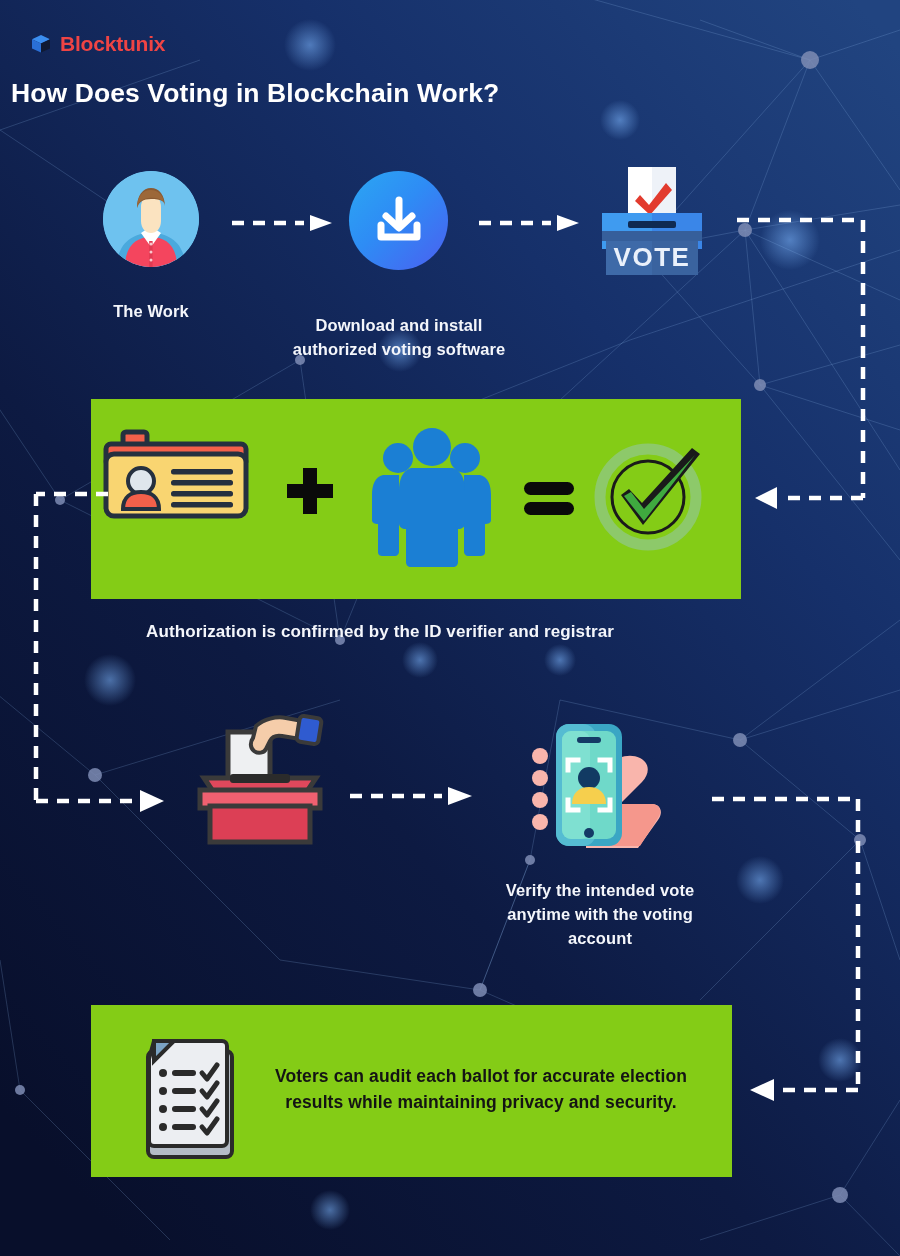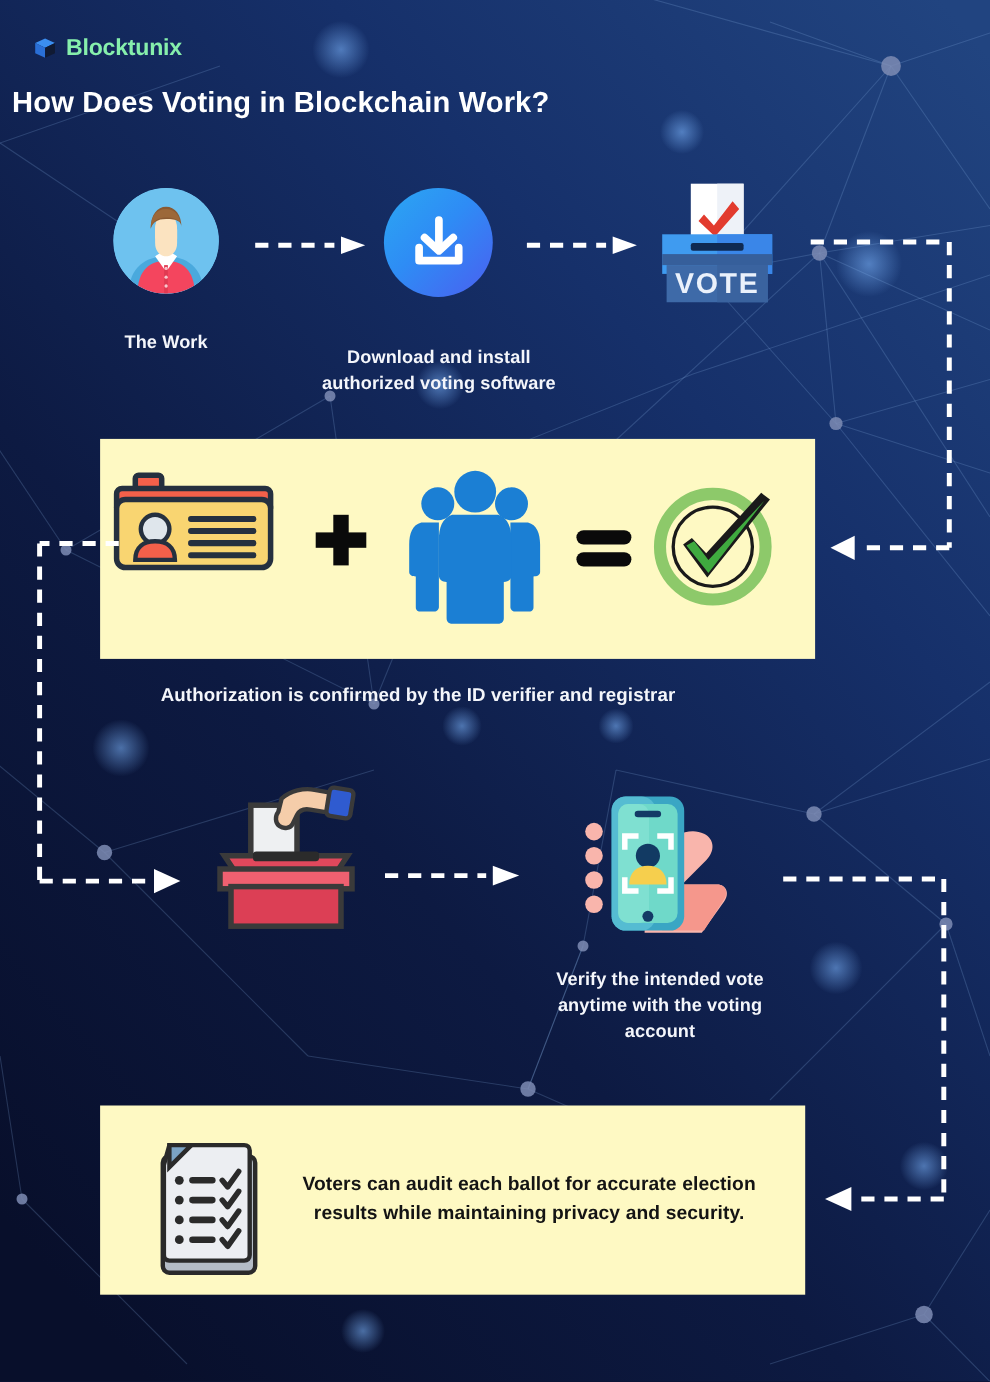--- a/index.html
+++ b/index.html
@@ -10,36 +10,36 @@
     overflow:hidden;
     position:relative;
   }
   
   #bg{ position:absolute; inset:0; z-index:0; }
   
   #content{ position:absolute; inset:0; z-index:5; }
 
   
   .logo{ position:absolute; left:30px; top:32px; display:flex; align-items:center; gap:8px; }
-  .logo-text{ color:#86efac; font-size:21px; font-weight:bold; letter-spacing:-.2px; }
+  .logo-text{ color:#ef4444; font-size:21px; font-weight:bold; letter-spacing:-.2px; }
 
   
   .title{
     position:absolute; top:78px; left:0; width:900px; text-align:left;
     color:#ffffff; font-size:26.5px; font-weight:bold; letter-spacing:.1px;margin-left:11px;
   }
 
   
   .cap{
     position:absolute; color:#f4f6fb; font-size:16.5px; font-weight:bold;
     text-align:center; line-height:1.45; letter-spacing:.1px;
   }
 
   
-  .panel{ position:absolute; background:#fef9c3; }
+  .panel{ position:absolute; background:#84cc16; }
 
   
   .slot{ position:absolute; }
 
   
   .avatar{ width:96px; height:96px; border-radius:50%; overflow:hidden; position:relative; background:#6ec2ef; }
 
   
   .dl{ width:99px; height:99px; border-radius:50%;
        background:linear-gradient(135deg,#2ba7f2 0%,#2e8cf5 45%,#4b5ff0 100%);

